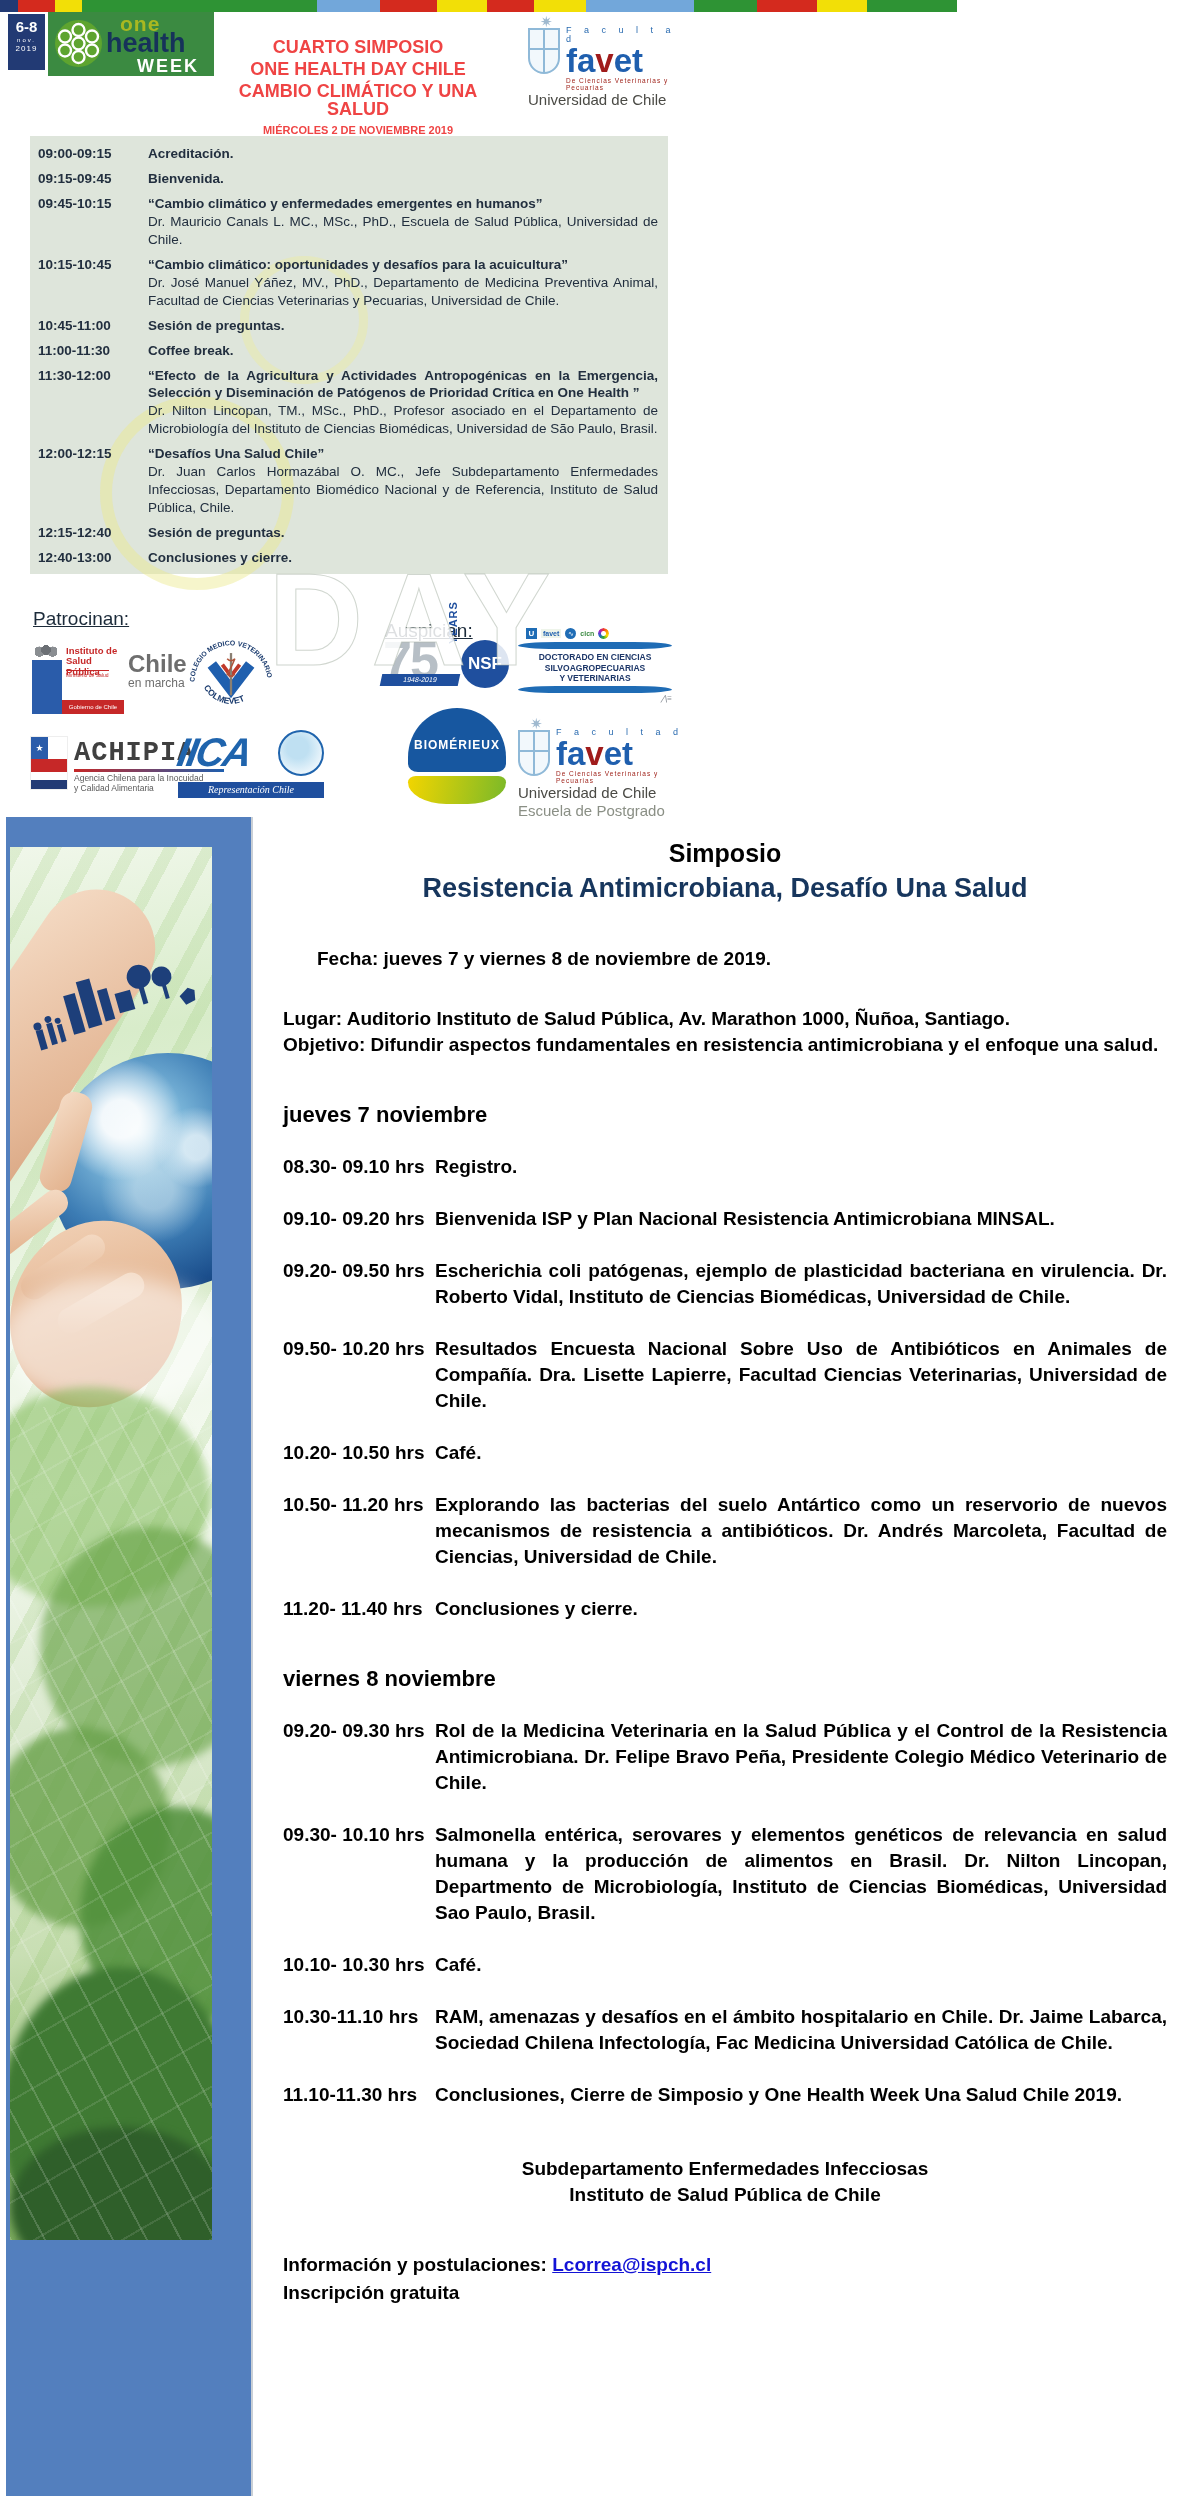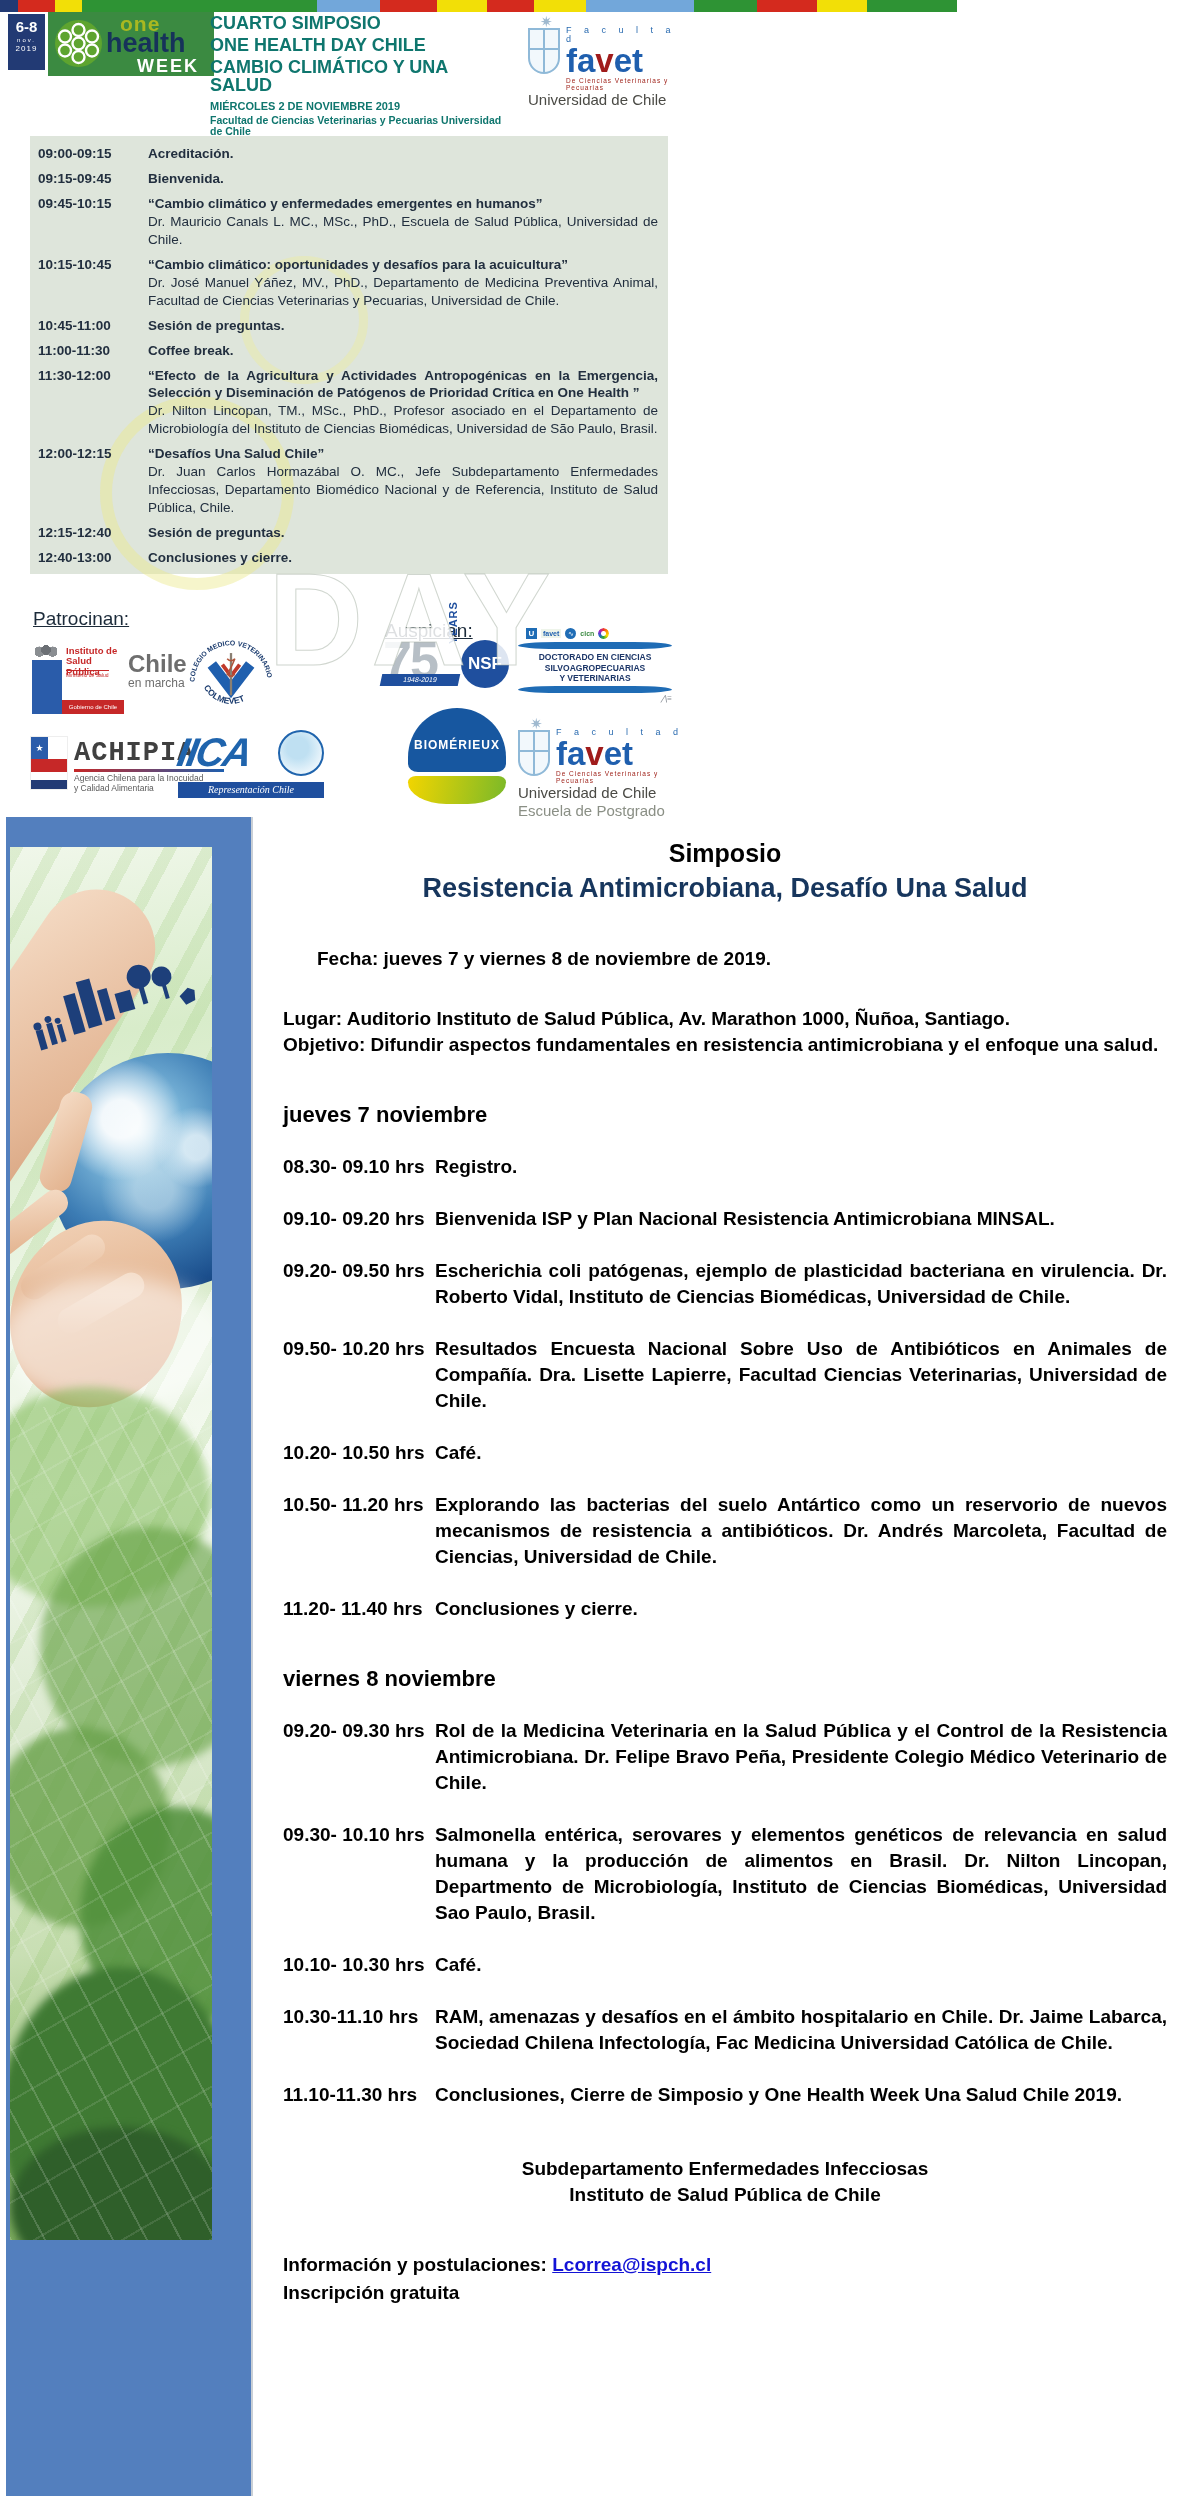--- a/index.html
+++ b/index.html
@@ -14,21 +14,21 @@
   .date-badge .d1{font-size:15px;font-weight:bold;}
   .date-badge .d2{font-size:6px;letter-spacing:2px;margin-top:3px;}
   .date-badge .d3{font-size:8px;letter-spacing:1px;margin-top:2px;}
   .ohw-box{position:absolute;left:48px;top:12px;width:166px;height:64px;background:#3b8a41;}
   .ohw-icon{position:absolute;left:7px;top:8px;width:47px;height:47px;border-radius:50%;
     background:#5ea42f;overflow:hidden;}
   .ohw-text{position:absolute;left:58px;top:1px;width:106px;line-height:1;}
   .ohw-one{font-size:21px;font-weight:bold;color:#a9b821;margin-left:14px;letter-spacing:1px;}
   .ohw-health{font-size:27px;font-weight:bold;color:#16325a;margin-top:-4px;letter-spacing:0px;}
   .ohw-week{font-size:18px;font-weight:bold;color:#ffffff;margin-top:0px;margin-left:31px;letter-spacing:2px;}
-  .title-block{position:absolute;left:210px;top:10px;width:296px;text-align:left;color:#0f766e;line-height:1;}
+  .title-block{position:absolute;left:210px;top:34px;width:296px;text-align:center;color:#ef4444;line-height:1;}
   .title-block .t{font-size:18px;font-weight:bold;margin-top:4px;}
   .title-block .s1{font-size:11px;font-weight:bold;margin-top:7px;}
   .title-block .s2{font-size:10.5px;font-weight:bold;margin-top:3px;}
   
   .favet{position:relative;line-height:1;}
   .favet .star{position:absolute;left:14px;top:-12px;color:#9fb9cf;font-size:15px;}
   .favet .shield{position:absolute;left:2px;top:2px;width:32px;height:46px;border:2px solid #8fb9d8;
     border-radius:0 0 16px 16px;box-sizing:border-box;background:
     linear-gradient(#8fb9d8,#8fb9d8) 50% 0/2px 100% no-repeat,
     linear-gradient(#8fb9d8,#8fb9d8) 0 45%/100% 2px no-repeat,#f2f8fc;}

